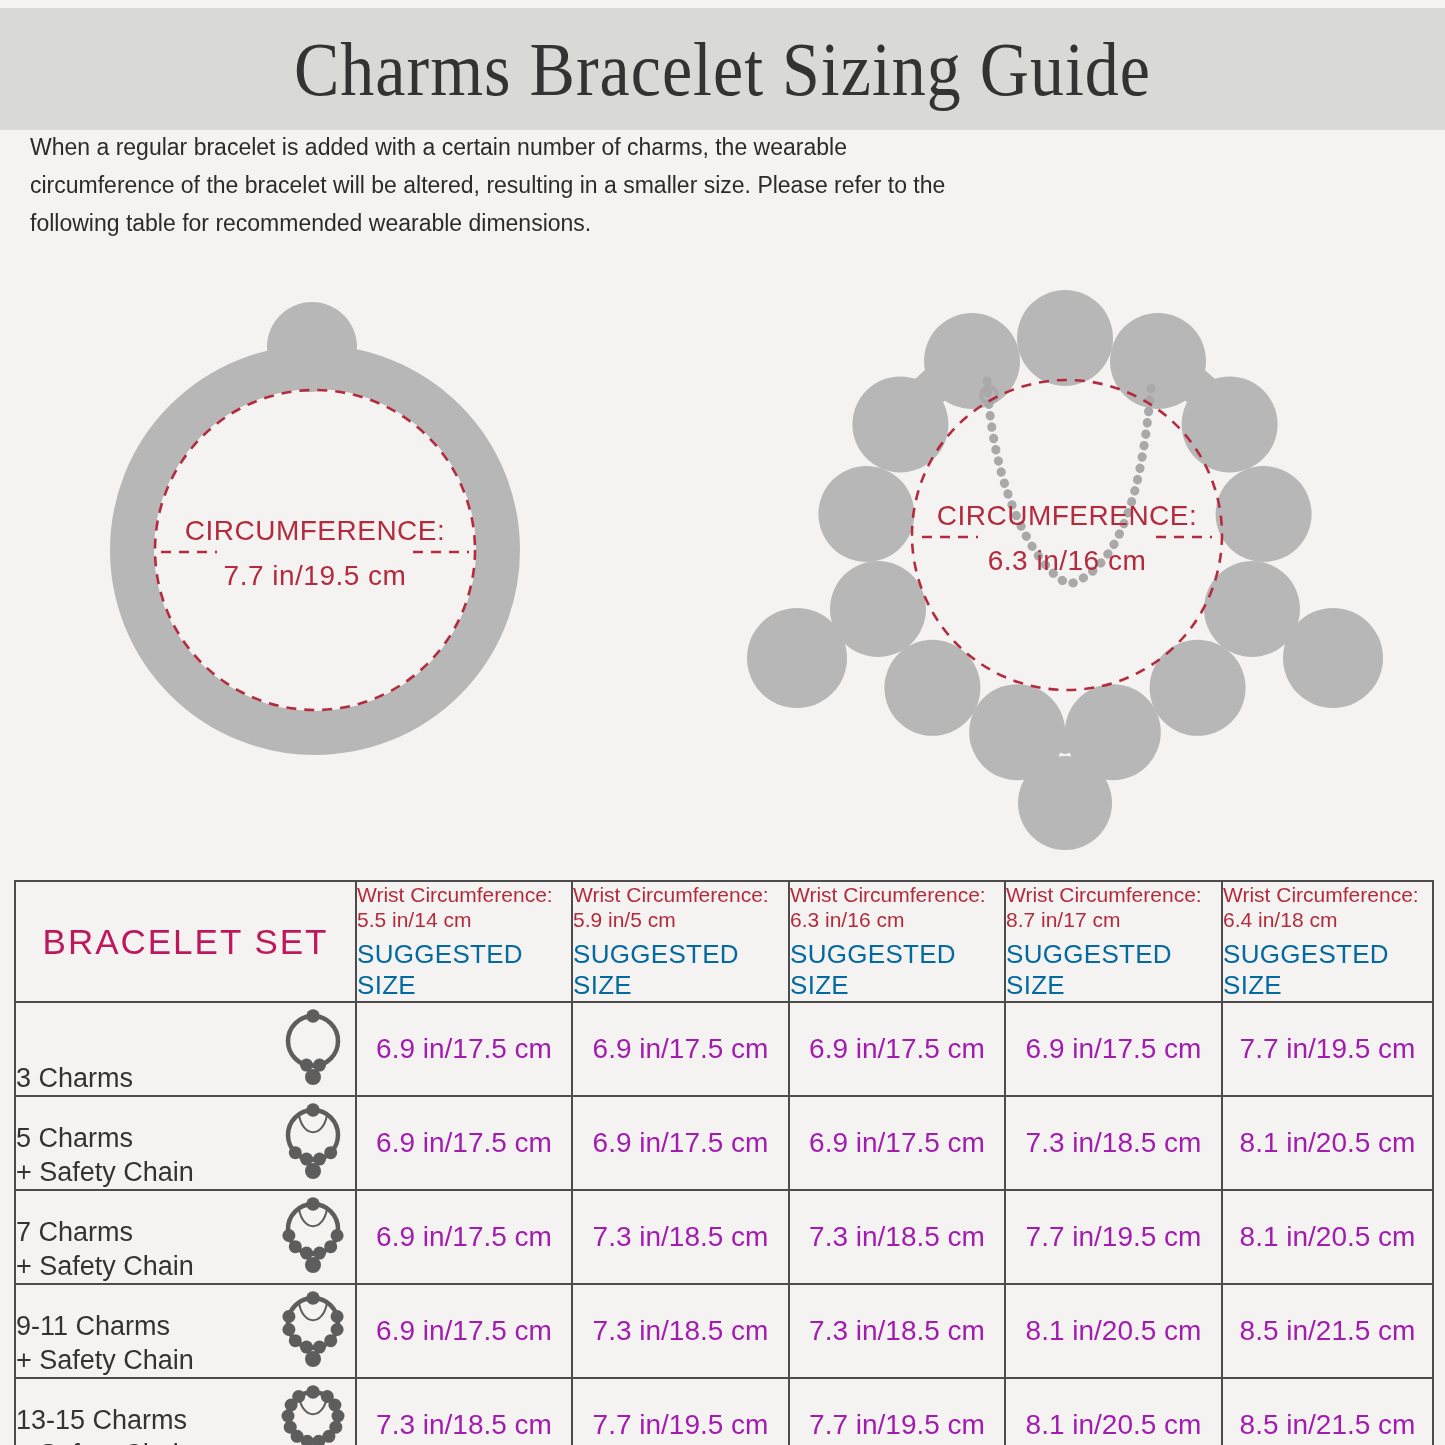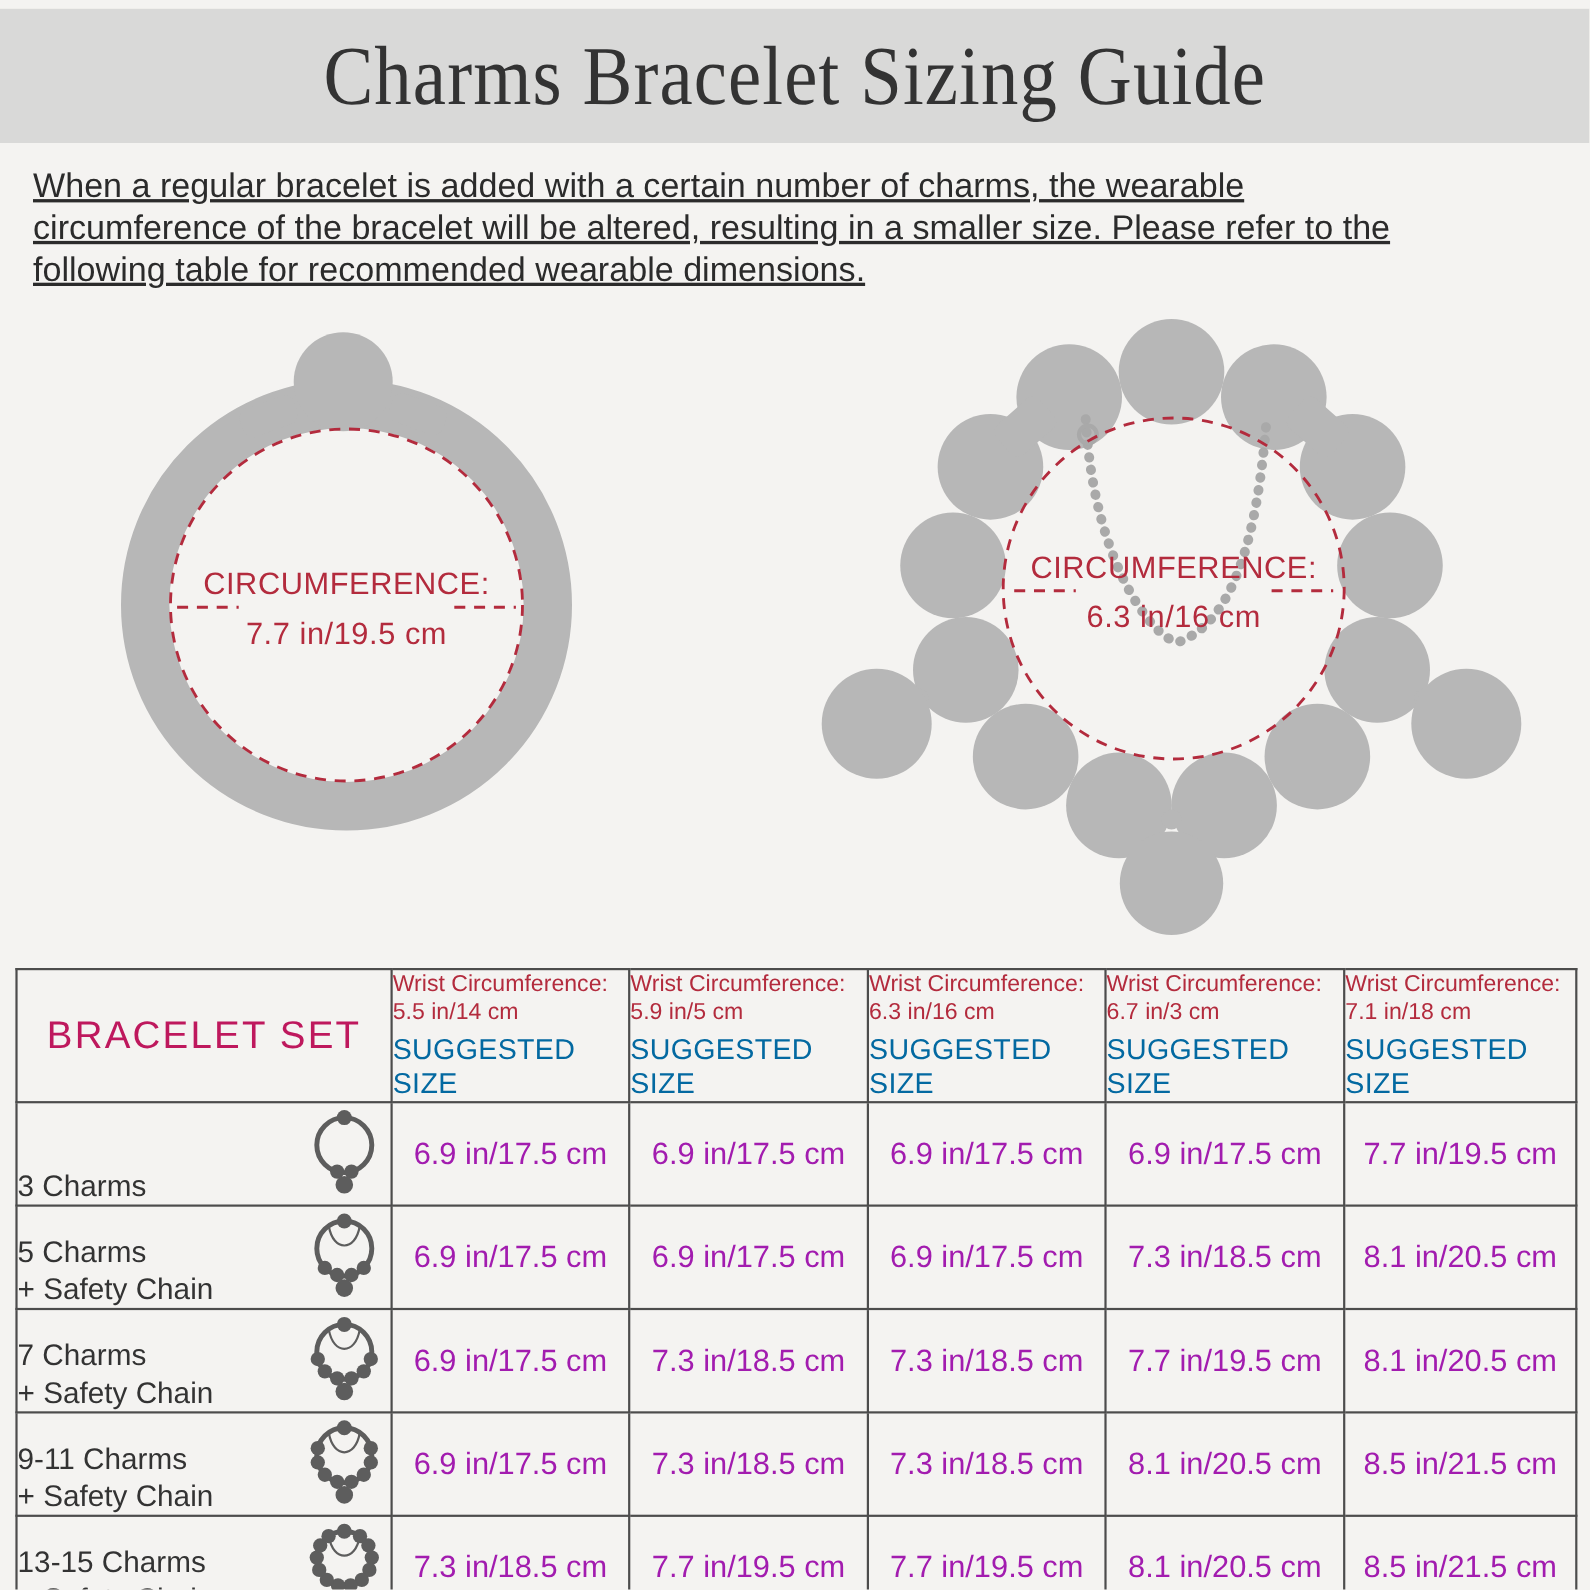--- a/index.html
+++ b/index.html
@@ -11,22 +11,22 @@
   .header-band{
     position:absolute;left:0;top:8px;width:1445px;height:122px;
     background:#d9d9d8;display:flex;align-items:center;justify-content:center;
   }
   .page-title{
     font-family:"Liberation Serif",serif;font-weight:400;
     font-size:68px;color:#333;letter-spacing:1px;transform:scaleY(1.12);
     white-space:nowrap;
   }
   .intro{
-    position:absolute;left:30px;top:150px;width:1400px;
-    font-size:31px;line-height:38px;color:#2b2b2b;white-space:pre-line;text-decoration:underline;
+    position:absolute;left:30px;top:128px;width:1400px;
+    font-size:23px;line-height:38px;color:#2b2b2b;white-space:pre-line;
   }
   .diagram{position:absolute}
   #diagram-left{left:40px;top:283px}
   #diagram-right{left:735px;top:283px}
   svg text{font-family:"Liberation Sans",sans-serif}
   .circ-label,.circ-value{fill:#b32b3d;font-size:28px;text-anchor:middle;letter-spacing:.5px}
   .red-dash{stroke:#b32b3d;stroke-width:2.6;fill:none;stroke-dasharray:10 8}
   .silh{fill:#b7b7b7}
   .silh-stroke{stroke:#b7b7b7;fill:none}
 
@@ -129,26 +129,26 @@
       <div class="wrist-line">5.9 in/5 cm</div>
       <div class="sug-line">SUGGESTED SIZE</div>
     </th>
     <th class="colhead">
       <div class="wrist-line">Wrist Circumference:</div>
       <div class="wrist-line">6.3 in/16 cm</div>
       <div class="sug-line">SUGGESTED SIZE</div>
     </th>
     <th class="colhead">
       <div class="wrist-line">Wrist Circumference:</div>
-      <div class="wrist-line">6.7 in/3 cm</div>
-      <div class="sug-line">SUGGESTED SIZE</div>
-    </th>
-    <th class="colhead">
-      <div class="wrist-line">Wrist Circumference:</div>
-      <div class="wrist-line">7.1 in/18 cm</div>
+      <div class="wrist-line">8.7 in/17 cm</div>
+      <div class="sug-line">SUGGESTED SIZE</div>
+    </th>
+    <th class="colhead">
+      <div class="wrist-line">Wrist Circumference:</div>
+      <div class="wrist-line">6.4 in/18 cm</div>
       <div class="sug-line">SUGGESTED SIZE</div>
     </th>
   </tr>
 
   <tr>
     <td class="label-cell">
       <div class="label-wrap">
         <div class="label-text">3 Charms</div>
         <svg class="row-icon" width="84" height="92" viewBox="0 0 84 92">
               <circle cx="42" cy="38" r="25" fill="none" stroke="#5d5d5d" stroke-width="4.5"></circle>

